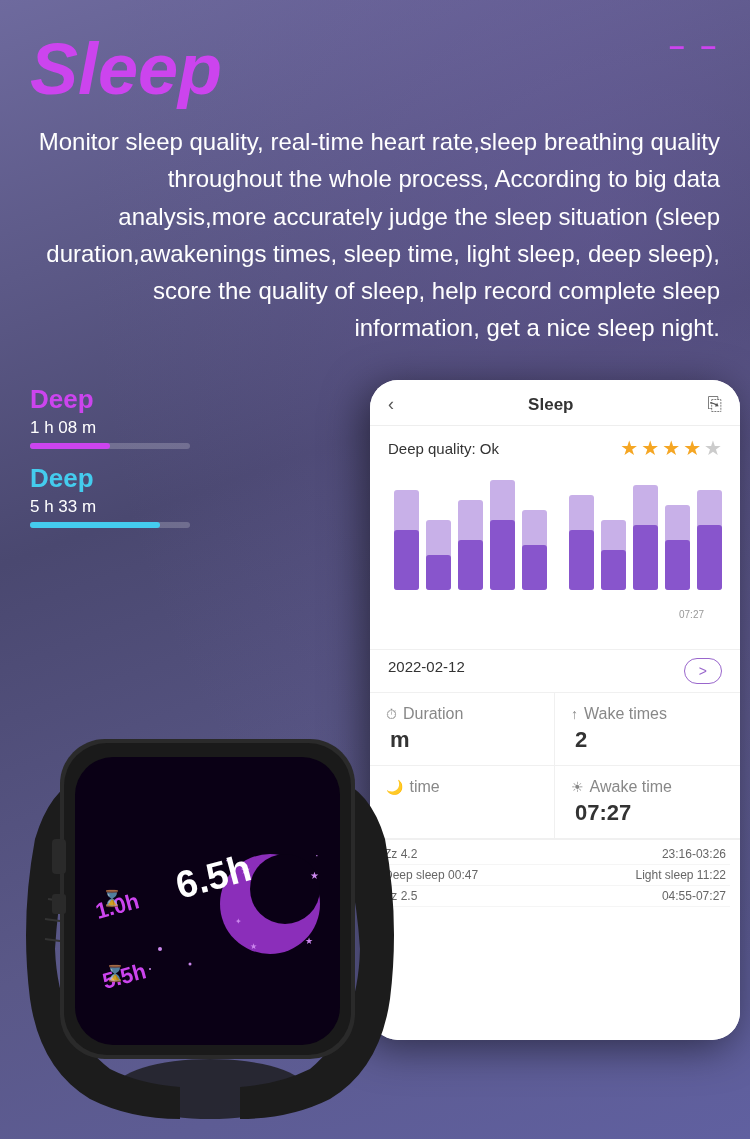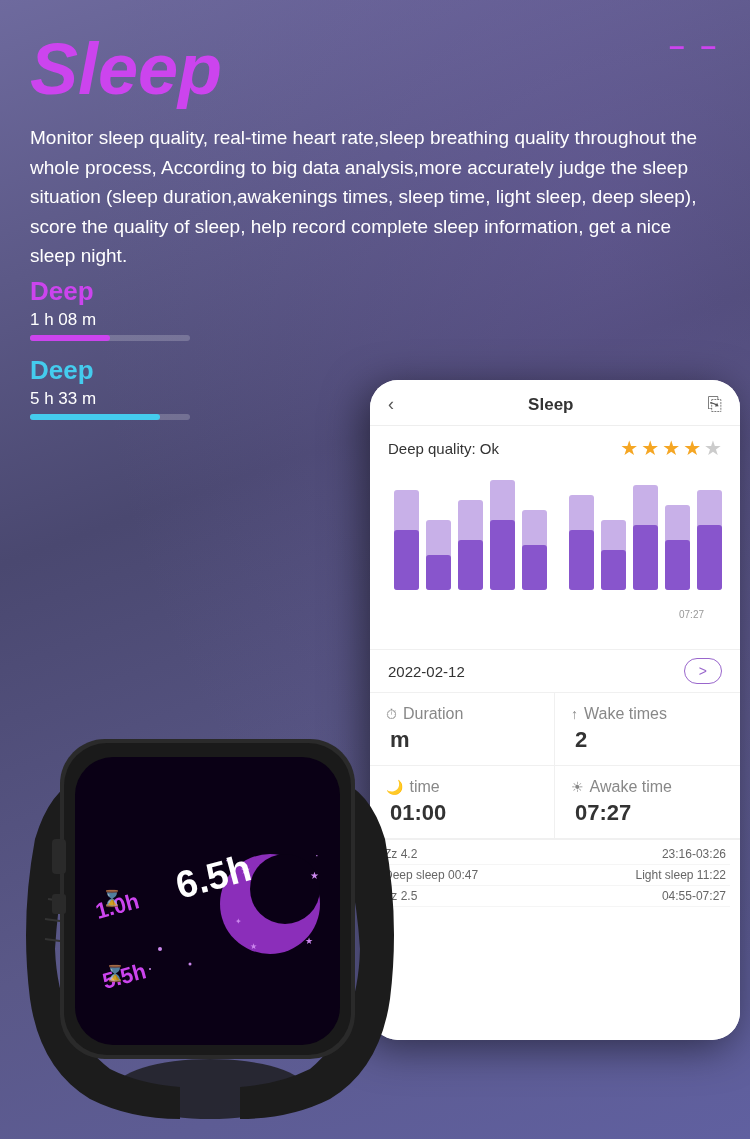--- a/index.html
+++ b/index.html
@@ -39,25 +39,26 @@
     .title-sleep {
       font-size: 72px;
       font-weight: bold;
       color: #cc44ee;
       line-height: 1.1;
       margin-bottom: 14px;
       font-style: italic;
     }
 
     .description {
-      font-size: 19px;
+      font-size: 24px;
       color: #ffffff;
       line-height: 1.55;
       max-width: 700px;
-      margin-bottom: 6px;
+      margin-bottom: 38px;
+      text-align: right;
     }
 
     .sleep-stat {
       margin-bottom: 14px;
     }
 
     .sleep-stat-label {
       font-size: 26px;
       font-weight: bold;
       margin-bottom: 3px;
@@ -148,21 +149,21 @@
     }
 
     .star {
       font-size: 20px;
     }
     .star.filled { color: #f5a623; }
     .star.empty { color: #cccccc; }
 
     .date-nav {
       display: flex;
-      align-items: center;
+      align-items: flex-start;
       justify-content: space-between;
       padding: 8px 18px;
       border-top: 1px solid #f0f0f0;
       border-bottom: 1px solid #f0f0f0;
     }
 
     .date-text {
       font-size: 15px;
       color: #333;
       font-weight: 500;
@@ -370,21 +371,20 @@
             <span class="stat-label">Wake times</span>
           </div>
           <div class="stat-value">2</div>
         </div>
 
         <div class="stat-cell">
           <div class="stat-label-row">
             <span class="stat-icon">🌙</span>
             <span class="stat-label">time</span>
           </div>
-          <div class="stat-value">01:00</div>
         </div>
 
         <div class="stat-cell">
           <div class="stat-label-row">
             <span class="stat-icon">☀</span>
             <span class="stat-label">Awake time</span>
           </div>
           <div class="stat-value">07:27</div>
         </div>
 

